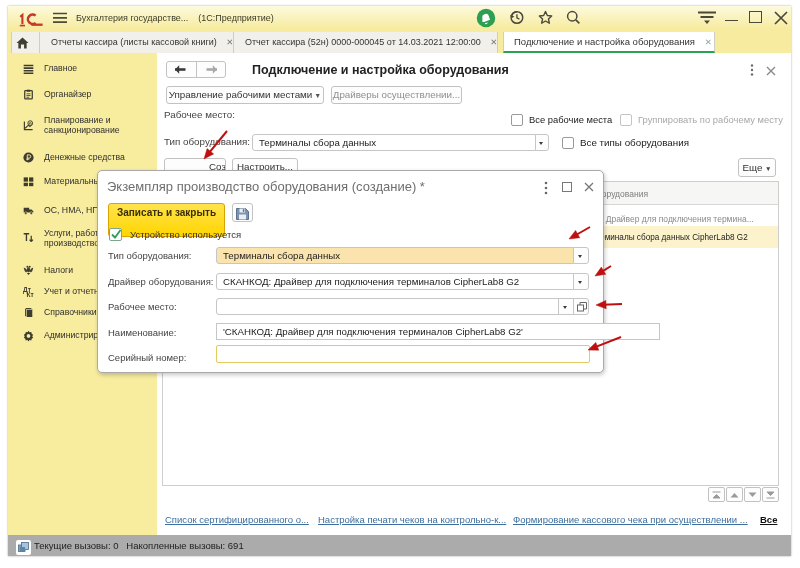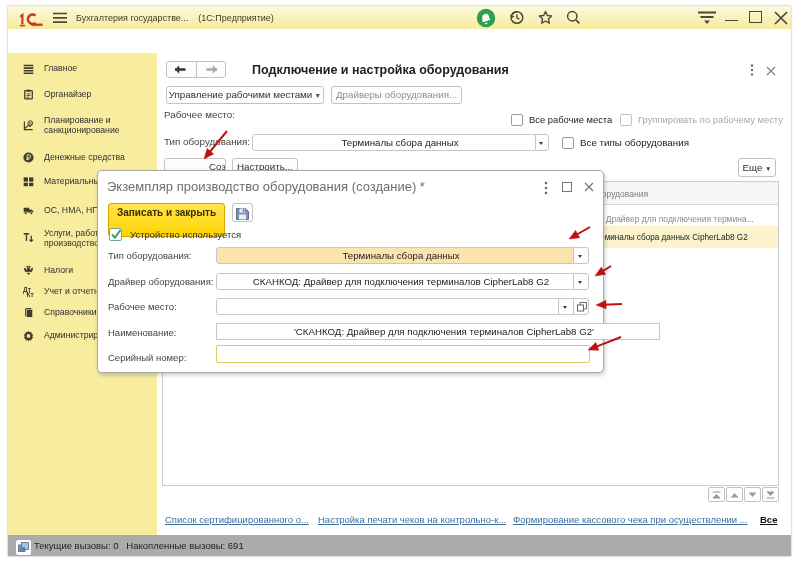--- a/index.html
+++ b/index.html
@@ -18,21 +18,21 @@
 
 #statusbar { left:8px; top:535px; width:783px; height:21px; background:#ababab; font-size:9.5px; color:#222; line-height:22px; }
 
 #content { left:157px; top:53px; width:634px; height:482px; background:#fff; }
 .btn { position:absolute; border:1px solid #c2c2c2; border-radius:3px; background:#fdfdfd; font-size:9.8px; color:#333; text-align:center; white-space:nowrap; overflow:hidden; }
 .lbl { position:absolute; font-size:9.8px; color:#444; white-space:nowrap; }
 .cb { position:absolute; width:12px; height:12px; border:1px solid #999; border-radius:2px; background:#fff; }
 .link { position:absolute; font-size:9.5px; color:#3c6e9f; text-decoration:underline; white-space:nowrap; }
 
 #modal { left:97px; top:170px; width:507px; height:203px; background:#fff; border:1px solid #a9a9a9; border-radius:5px; box-shadow:1px 2px 4px rgba(0,0,0,0.22); }
-.inp { position:absolute; height:17px; border:1px solid #c6c6c6; background:#fff; font-size:9.7px; color:#222; line-height:15px; padding-left:12px; white-space:nowrap; overflow:hidden;text-align:center; }
+.inp { position:absolute; height:17px; border:1px solid #c6c6c6; background:#fff; font-size:9.7px; color:#222; line-height:15px; padding-left:6px; white-space:nowrap; overflow:hidden; }
 .dd { position:absolute; height:17px; border:1px solid #c6c6c6; background:#fdfdfd; border-radius:0 3px 3px 0; }
 .dd:after { content:""; position:absolute; left:50%; top:50%; margin:-1px 0 0 -3px; border:2.5px solid transparent; border-top:3.5px solid #3a3a3a; }
 #modal .lbl { font-size:9.5px; }
 svg { position:absolute; overflow:visible; }
 </style></head>
 <body>
 <div id="page">
   <div class="abs" id="win"></div>
   <div class="abs" id="titlebar"></div>
 
@@ -68,20 +68,30 @@
 
   <svg class="abs" width="20" height="16" style="left:697px; top:10px" viewBox="0 0 20 16">
     <path d="M1,2.5 H19 M3.5,7 H16.5" stroke="#4a4a3a" stroke-width="1.8"></path>
     <path d="M7,10.5 h6 l-3,3.5 Z" fill="#4a4a3a"></path>
   </svg>
   <div class="abs" style="left:725px; top:6px; width:13px; border-bottom:1.8px solid #4a4a3a; height:15px;"></div>
   <div class="abs" style="left:749px; top:11px; width:13px; height:12px; border:1.6px solid #4a4a3a;"></div>
   <svg class="abs" width="16" height="16" style="left:773px; top:10px" viewBox="0 0 16 16">
     <path d="M2,2 L14,14 M14,2 L2,14" stroke="#4a4a3a" stroke-width="1.7"></path>
   </svg>
+  <div class="abs" id="tabbar">
+    <div class="tab" style="left:3px; width:29px; border-left:1px solid #cfcec6;">
+      <svg width="13" height="12" style="left:4px; top:5px" viewBox="0 0 14 13">
+        <path d="M0.5,6.5 L7,0.5 L13.5,6.5 L11.5,6.5 L11.5,12.5 L8.7,12.5 L8.7,8 L5.3,8 L5.3,12.5 L2.5,12.5 L2.5,6.5 Z" fill="#3f3f33"></path>
+      </svg>
+    </div>
+    <div class="tab" style="left:32px; width:194px; padding-left:11px;">Отчеты кассира (листы кассовой книги) <span class="x">✕</span></div>
+    <div class="tab" style="left:226px; width:264px; padding-left:11px;">Отчет кассира (52н) 0000-000045 от 14.03.2021 12:00:00 <span class="x">✕</span></div>
+    <div class="tab" style="left:495px; width:212px; padding-left:10px; background:#fff; border-left:1px solid #cfcec6; border-bottom:2px solid #2aa356; height:21px; font-size:9.5px;">Подключение и настройка оборудования <span class="x" style="color:#8aa99a">✕</span></div>
+  </div>
   <div class="abs" id="sidebar">
     <svg class="sbicon" style="top:10.5px" viewBox="0 0 16 16">
         <path d="M1,2.2 H15 M1,6 H15 M1,9.8 H15 M1,13.6 H15" stroke="#3c3c30" stroke-width="2.2"></path>
       </svg>
     <div class="sbitem" style="top:10px">Главное</div>
     <svg class="sbicon" style="top:35.8px" viewBox="0 0 16 16">
         <rect x="2.5" y="2.5" width="11" height="12" rx="1" fill="none" stroke="#3c3c30" stroke-width="1.8"></rect>
         <rect x="5.5" y="1" width="5" height="3" fill="#3c3c30"></rect>
         <path d="M5,7 H11 M5,9.5 H11 M5,12 H9" stroke="#3c3c30" stroke-width="1.2"></path>
       </svg>
@@ -157,21 +167,21 @@
     <div class="abs" style="left:95px; top:10px; font-size:12.5px; font-weight:bold; color:#222;">Подключение и настройка оборудования</div>
     <svg width="4" height="12" style="left:593px; top:11px" viewBox="0 0 4 12">
         <circle cx="2" cy="1.5" r="1.2" fill="#6a6a6a"></circle>
         <circle cx="2" cy="6" r="1.2" fill="#6a6a6a"></circle>
         <circle cx="2" cy="10.5" r="1.2" fill="#6a6a6a"></circle>
       </svg>
     <svg width="10" height="10" style="left:609px; top:13px" viewBox="0 0 10 10">
         <path d="M1,1 L9,9 M9,1 L1,9" stroke="#8a8a8a" stroke-width="1.4"></path>
       </svg>
     <div class="btn" style="left:9px; top:33px; width:158px; height:18px; line-height:16px;">Управление рабочими местами<span style="font-size:7px;color:#555"> ▼</span></div>
-    <div class="btn" style="left:174px; top:33px; width:131px; height:18px; line-height:16px; color:#8f8f8f;">Драйверы оборудования...</div>
+    <div class="btn" style="left:174px; top:33px; width:131px; height:18px; line-height:16px; color:#8f8f8f;">Драйверы осуществлении...</div>
     <div class="lbl" style="left:7px; top:56px;">Рабочее место:</div>
     <div class="cb" style="left:354px; top:61px;"></div>
     <div class="lbl" style="left:372px; top:61px; color:#222; font-size:9.4px;">Все рабочие места</div>
     <div class="cb" style="left:463px; top:61px; border-color:#c4c4c4;"></div>
     <div class="lbl" style="left:481px; top:61px; color:#a8a8a8; font-size:9.4px;">Группировать по рабочему месту</div>
     <div class="lbl" style="left:7px; top:83px;">Тип оборудования:</div>
     <div class="inp" style="left:95px; top:81px; width:284px; border-radius:3px 0 0 3px;">Терминалы сбора данных</div>
     <div class="dd" style="left:378px; top:81px; width:14px;"></div>
     <div class="cb" style="left:405px; top:84px;"></div>
     <div class="lbl" style="left:423px; top:84px; color:#222;">Все типы оборудования</div>

